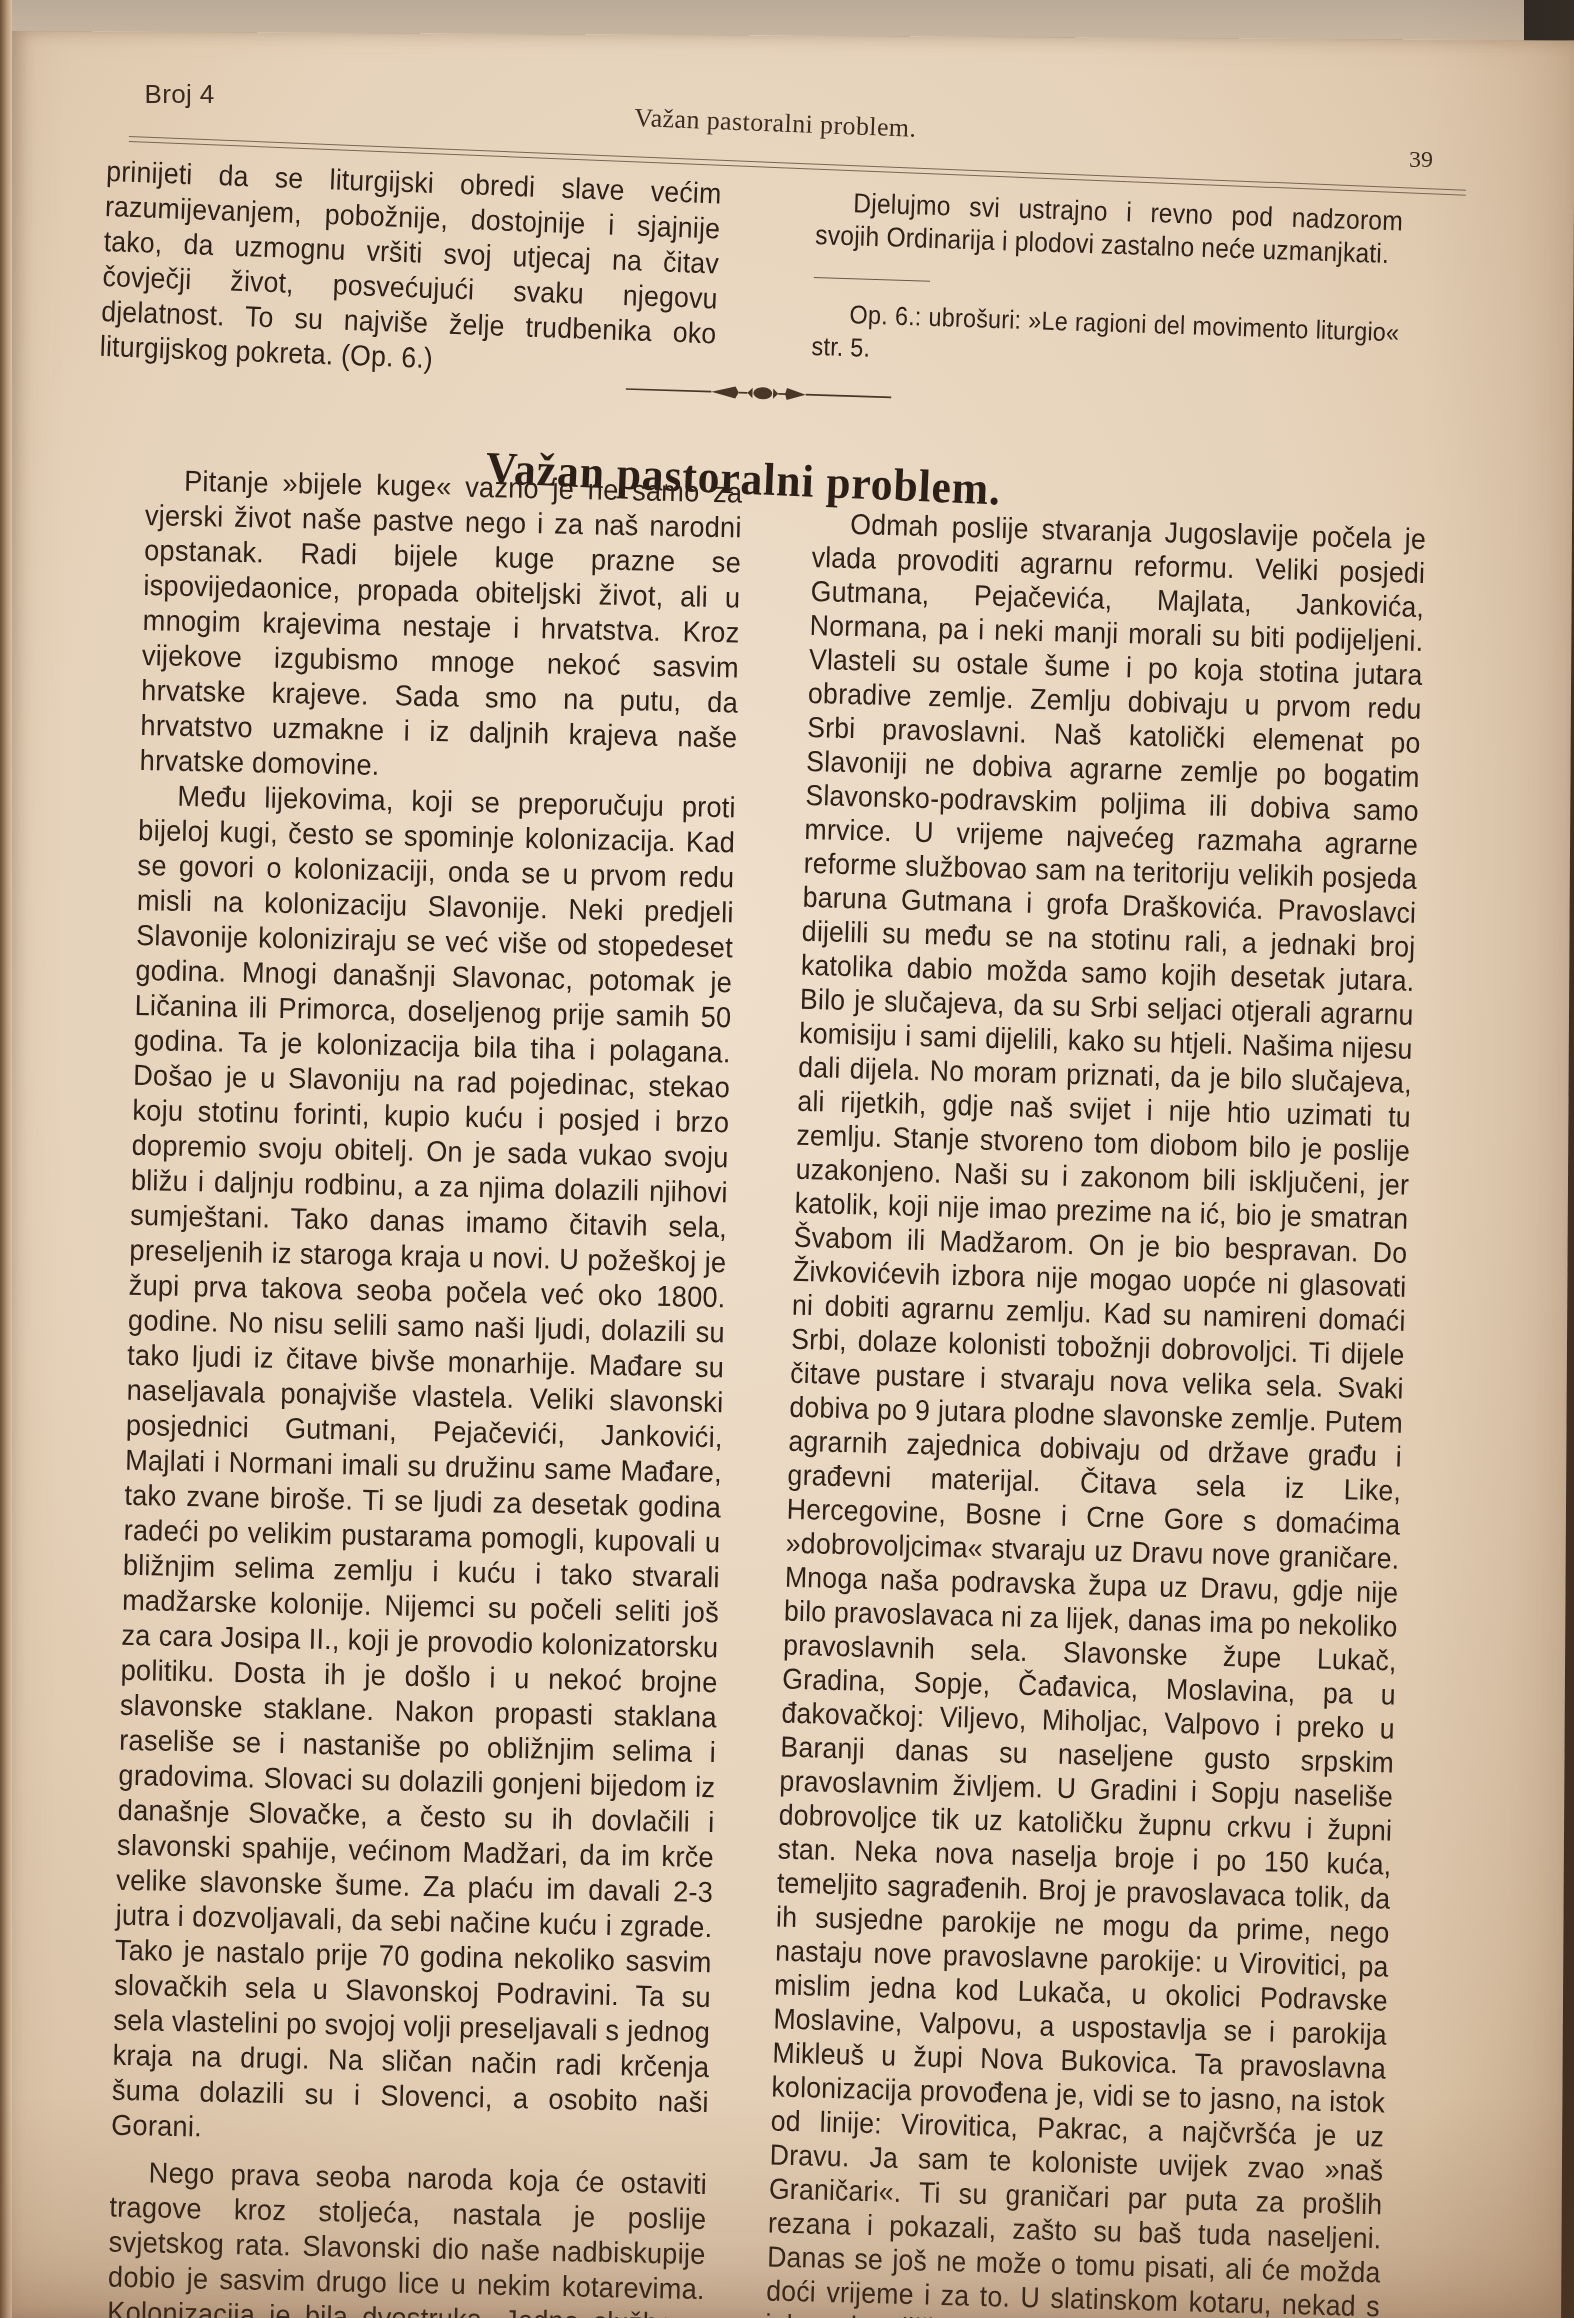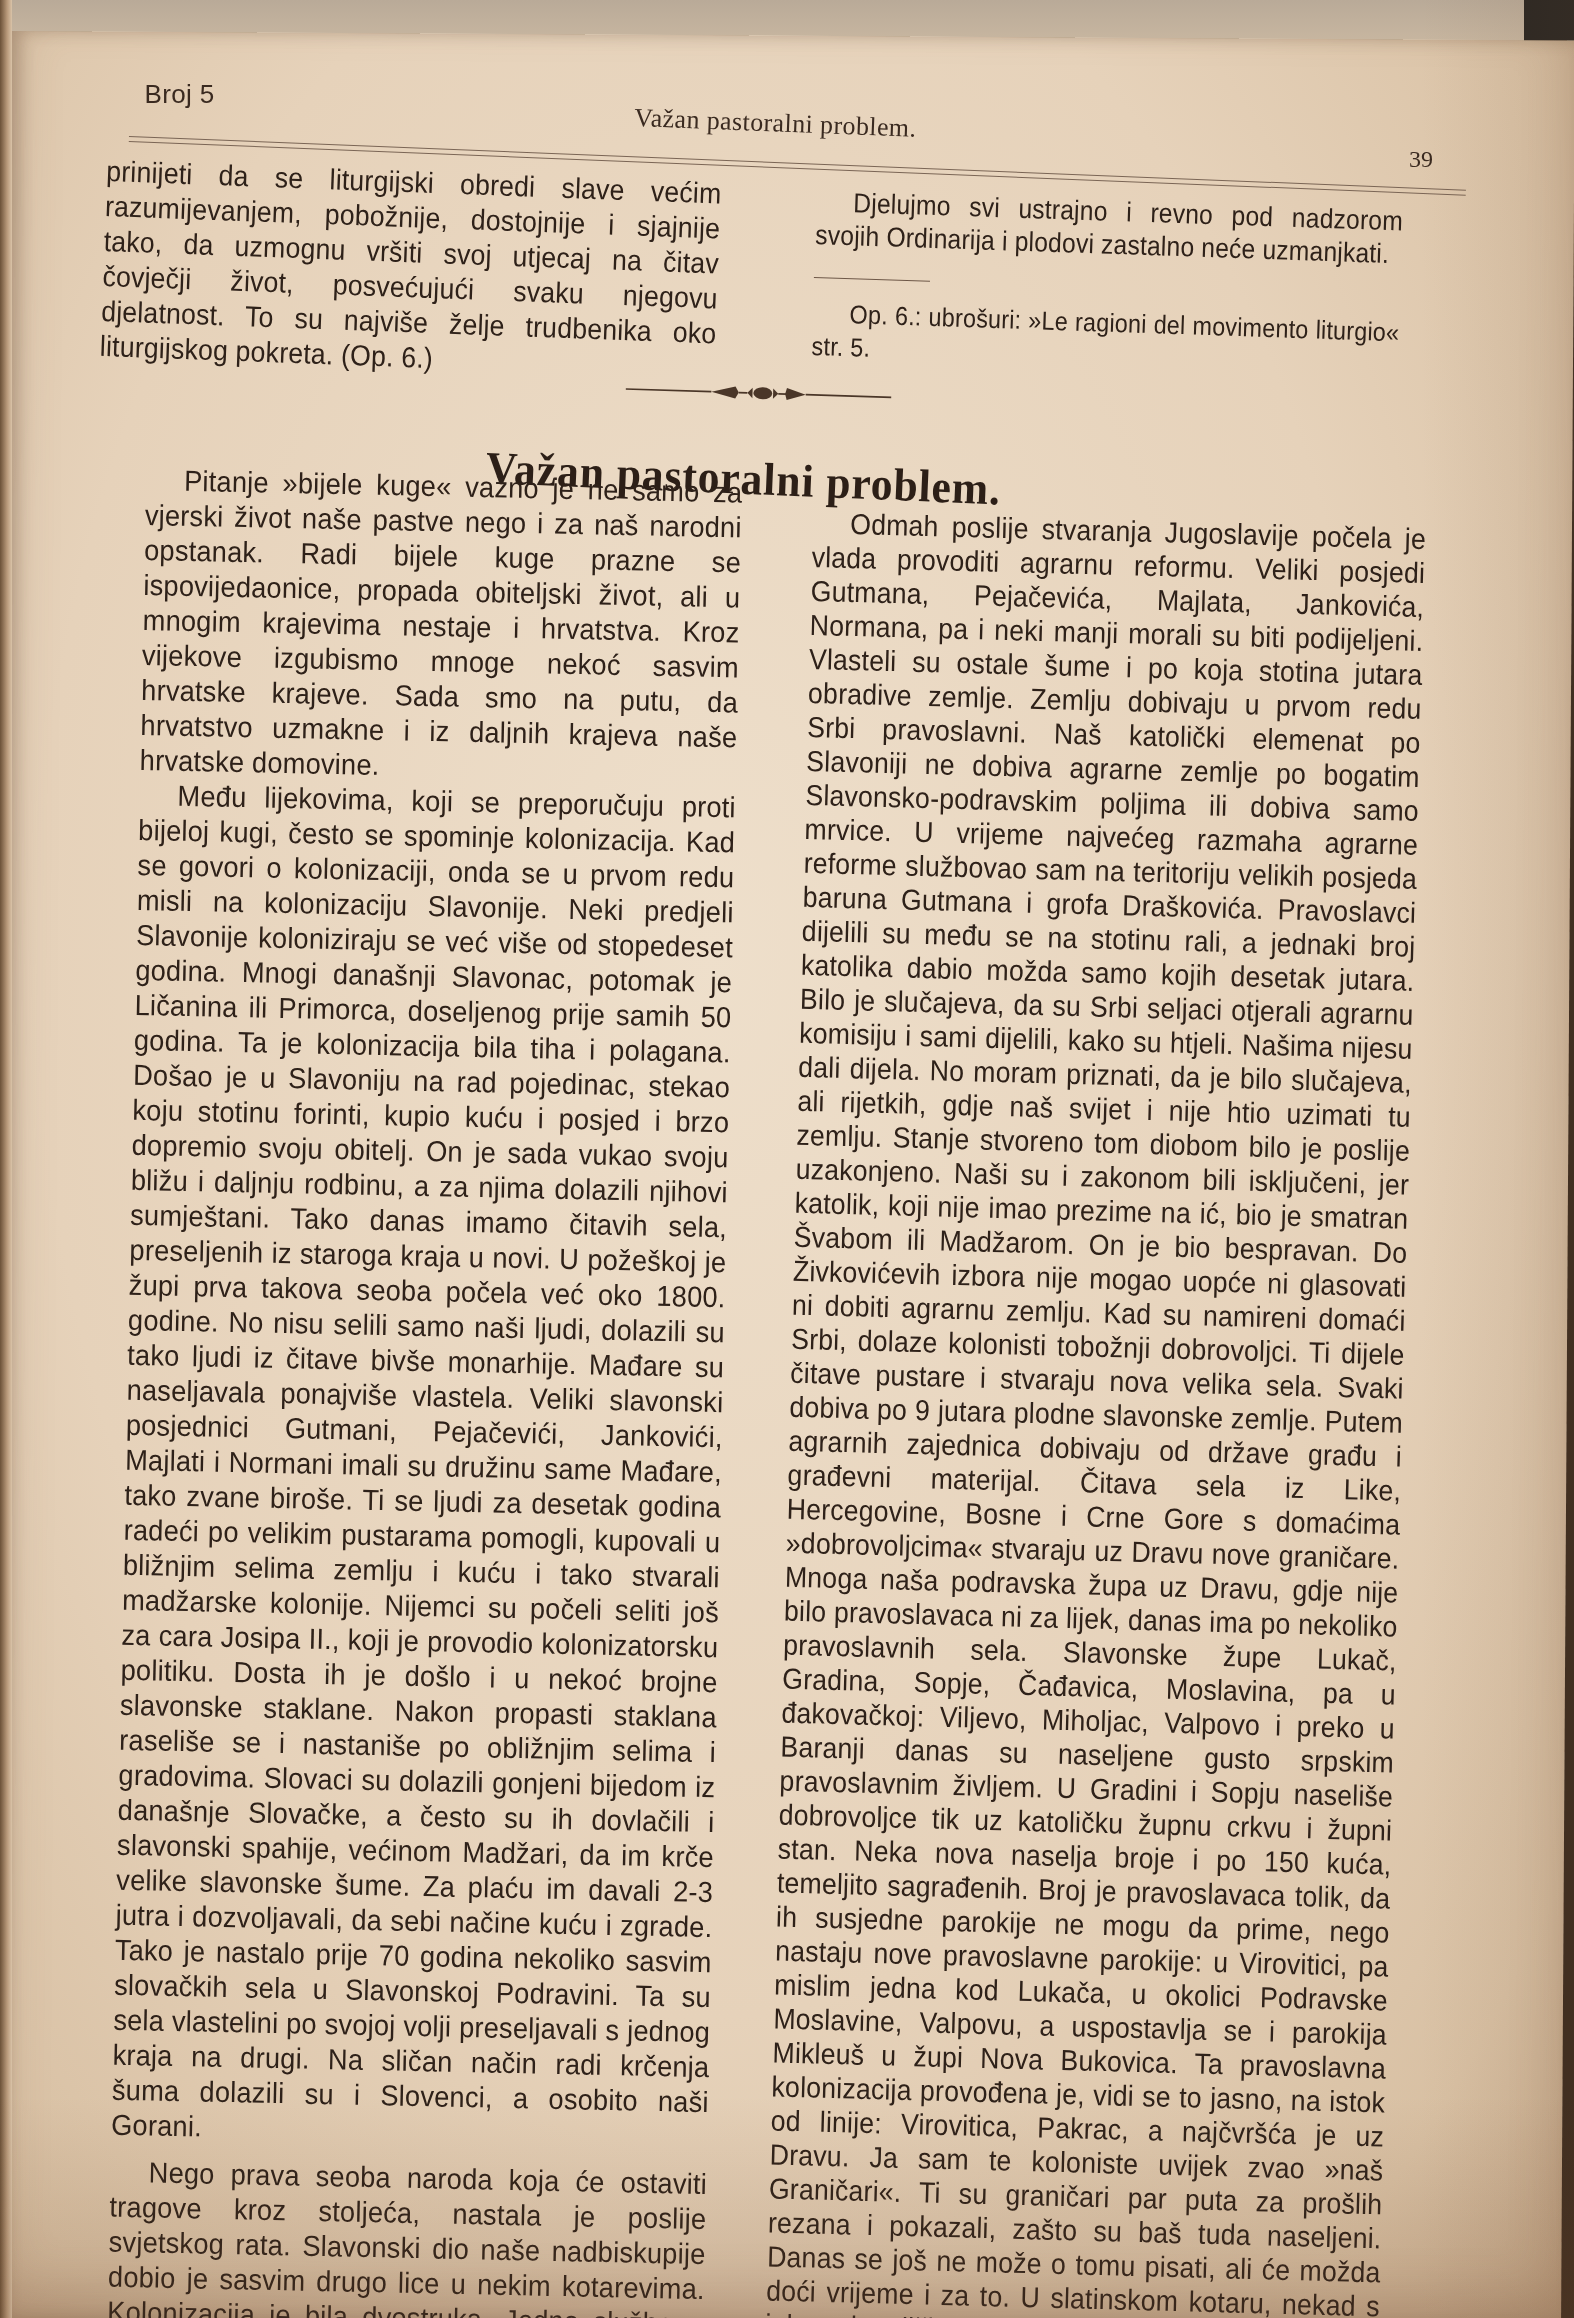--- a/index.html
+++ b/index.html
@@ -180,21 +180,21 @@
 </head>
 <body>
 
 <div class="backdrop-top"></div>
 <div class="backdrop-corner"></div>
 
 <div class="page"></div>
 <div class="gutter-edge"></div>
 
 <div class="running-head">
-  <div class="issue-no">Broj 5</div>
+  <div class="issue-no">Broj 4</div>
   <div class="header-title">Važan pastoralni problem.</div>
   <div class="header-rule"></div>
   <div class="page-no">39</div>
 </div>
 
 <div class="col col-left-top">
   <p class="noindent">prinijeti da se liturgijski obredi slave većim razumijevanjem, pobožnije, dostojnije i sjajnije tako, da uzmognu vršiti svoj utjecaj na čitav čovječji život, posvećujući svaku njegovu djelatnost. To su najviše želje trudbenika oko liturgijskog pokreta. (Op. 6.)</p>
 </div>
 
 <div class="col col-right-top">

